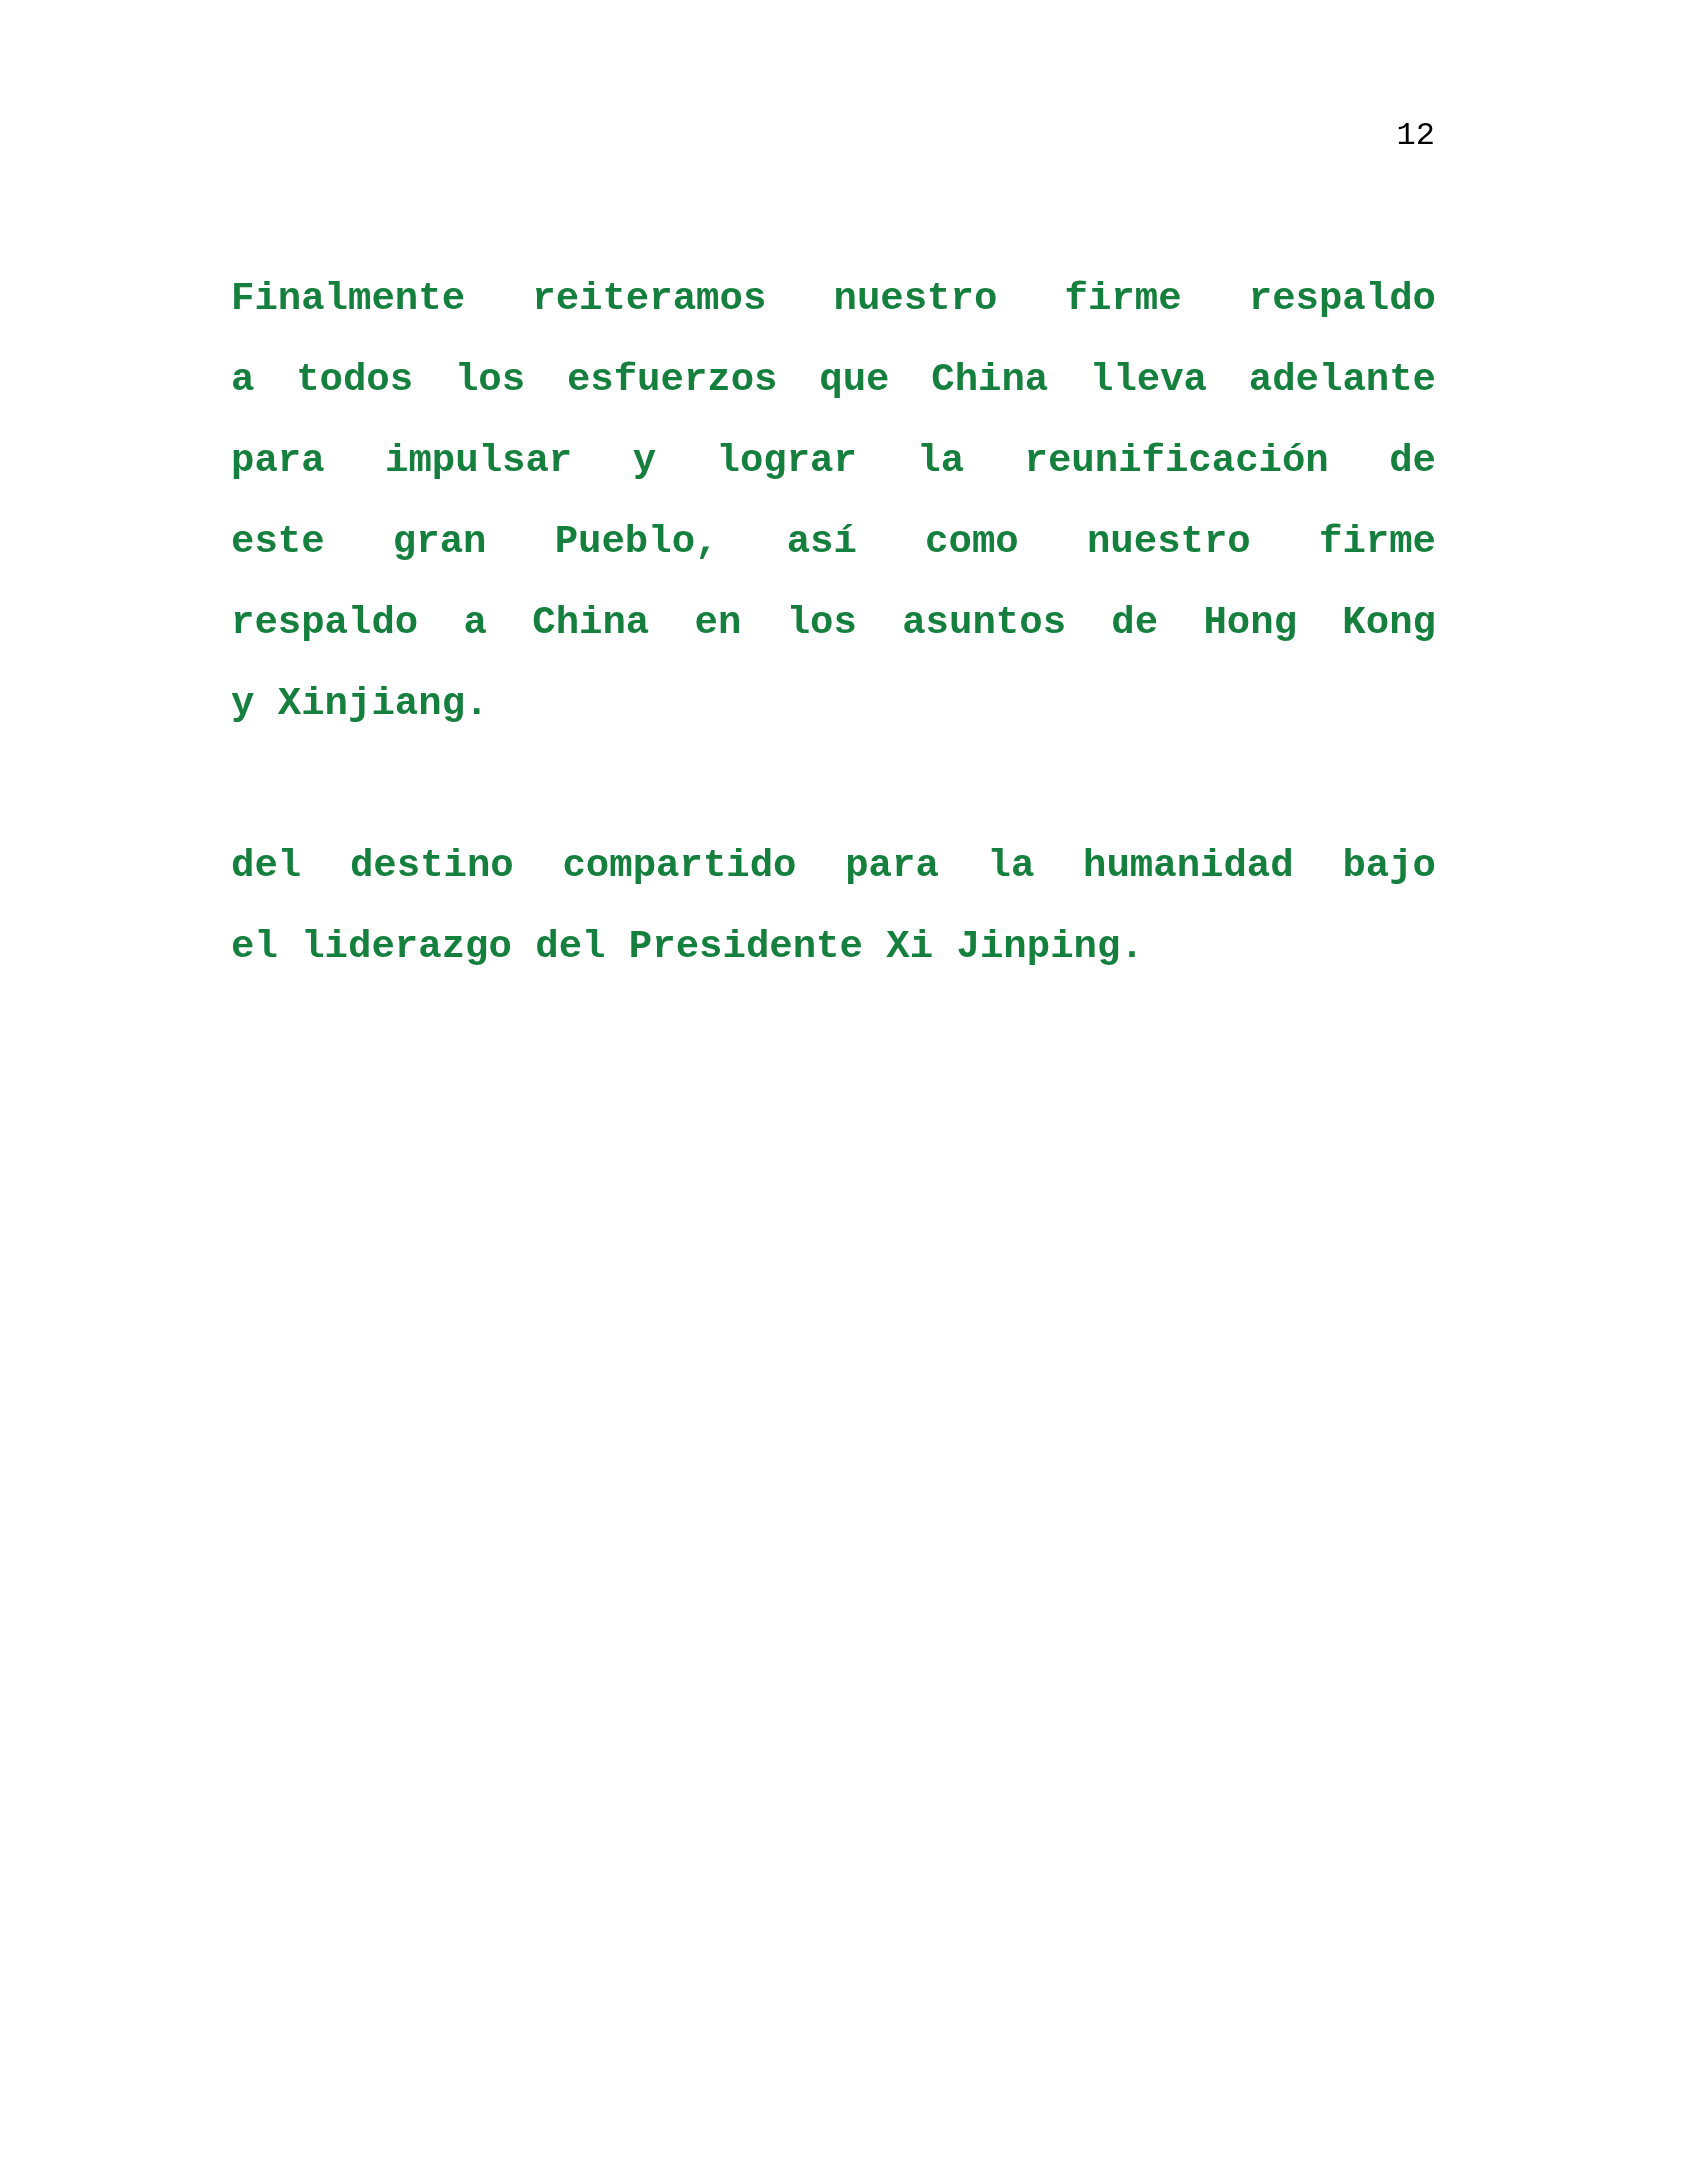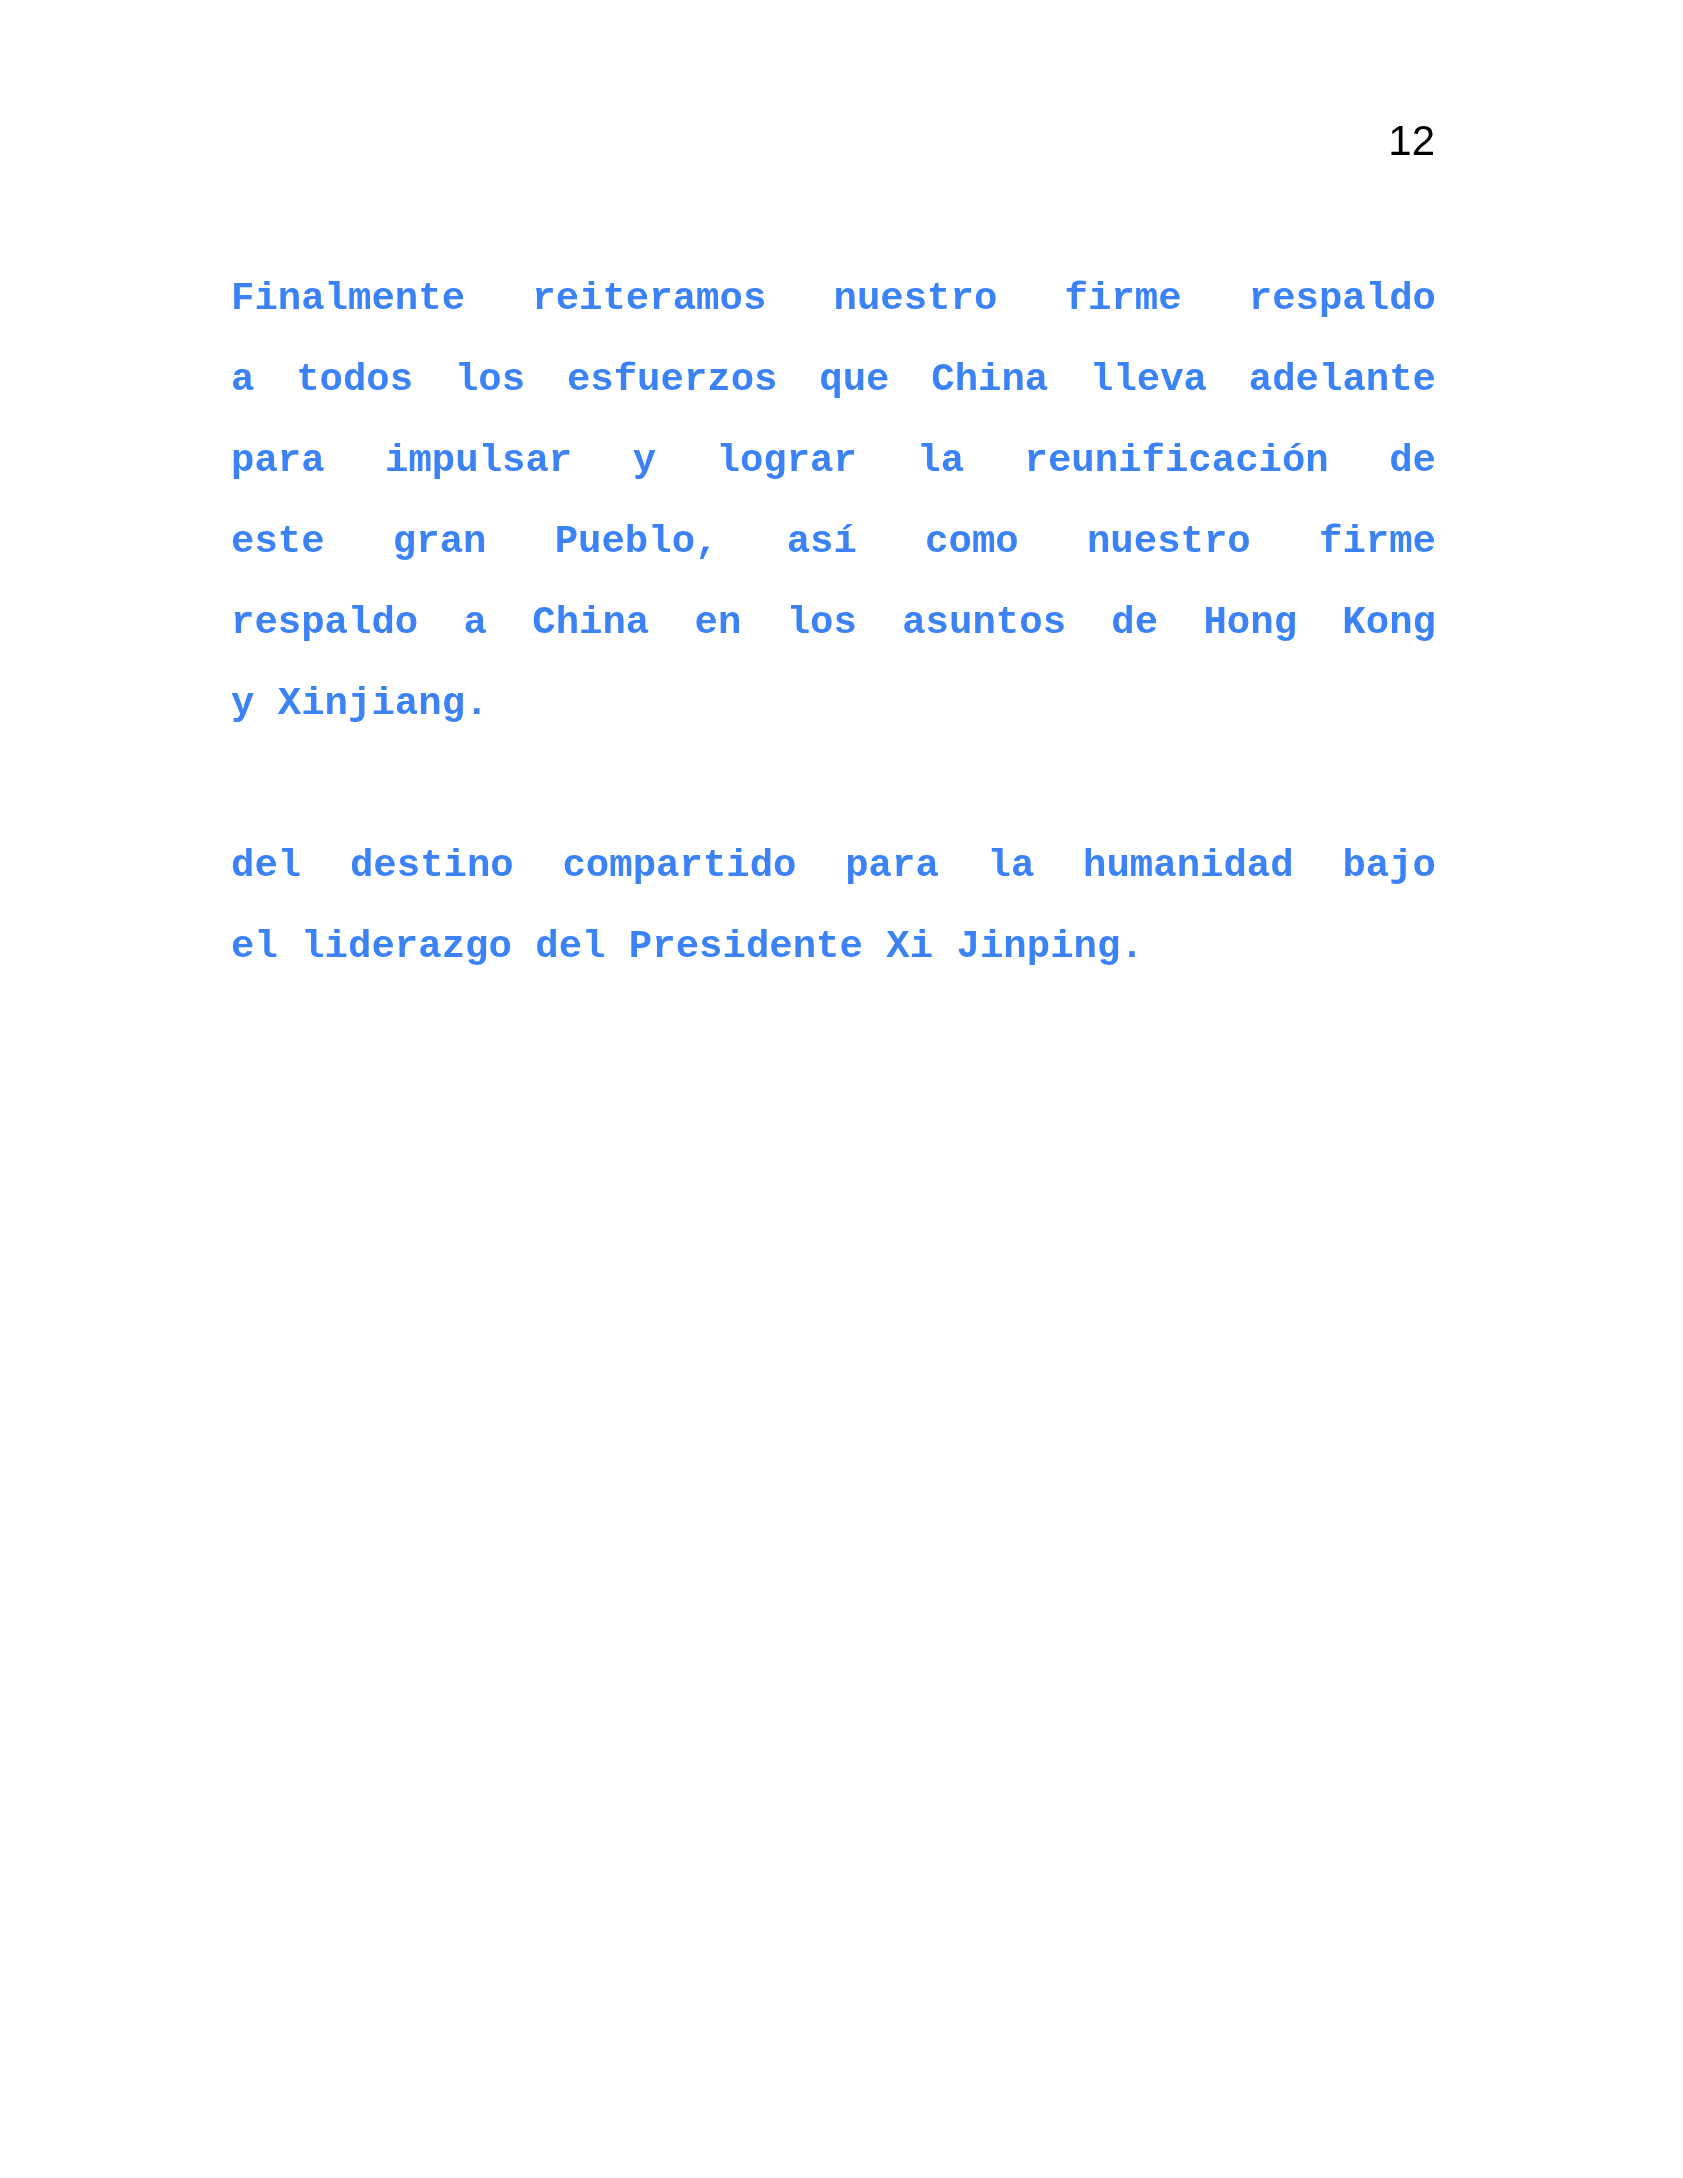--- a/index.html
+++ b/index.html
@@ -1,24 +1,24 @@
 <!DOCTYPE html>
 <html><head>
 <meta charset="utf-8">
 <style>
   html, body { margin: 0; padding: 0; background: #ffffff; }
   body { width: 1683px; height: 2178px; position: relative; overflow: hidden; }
   .page-number {
     position: absolute; top: 117px; left: 1366px; width: 69px; text-align: right;
-    font-family: Liberation Sans, sans-serif; font-size: 42px; color: #000;
+    font-family: Liberation Mono, monospace; font-size: 32px; color: #000;
   }
   .body-text {
     position: absolute; left: 231px; width: 1205px; top: 259px;
     font-family: "Liberation Mono", monospace; font-weight: bold;
-    font-size: 39px; line-height: 81px; color: #3b82f6;
+    font-size: 39px; line-height: 81px; color: #15803d;
   }
   .para { margin: 0 0 81px 0; text-align: justify; }
   .line { display: block; text-align: justify; text-align-last: justify; height: 81px; white-space: nowrap; overflow: visible; }
   .line.last { text-align-last: left; }
 </style>
 </head>
 <body>
 
 <div class="page-number">12</div>
 

